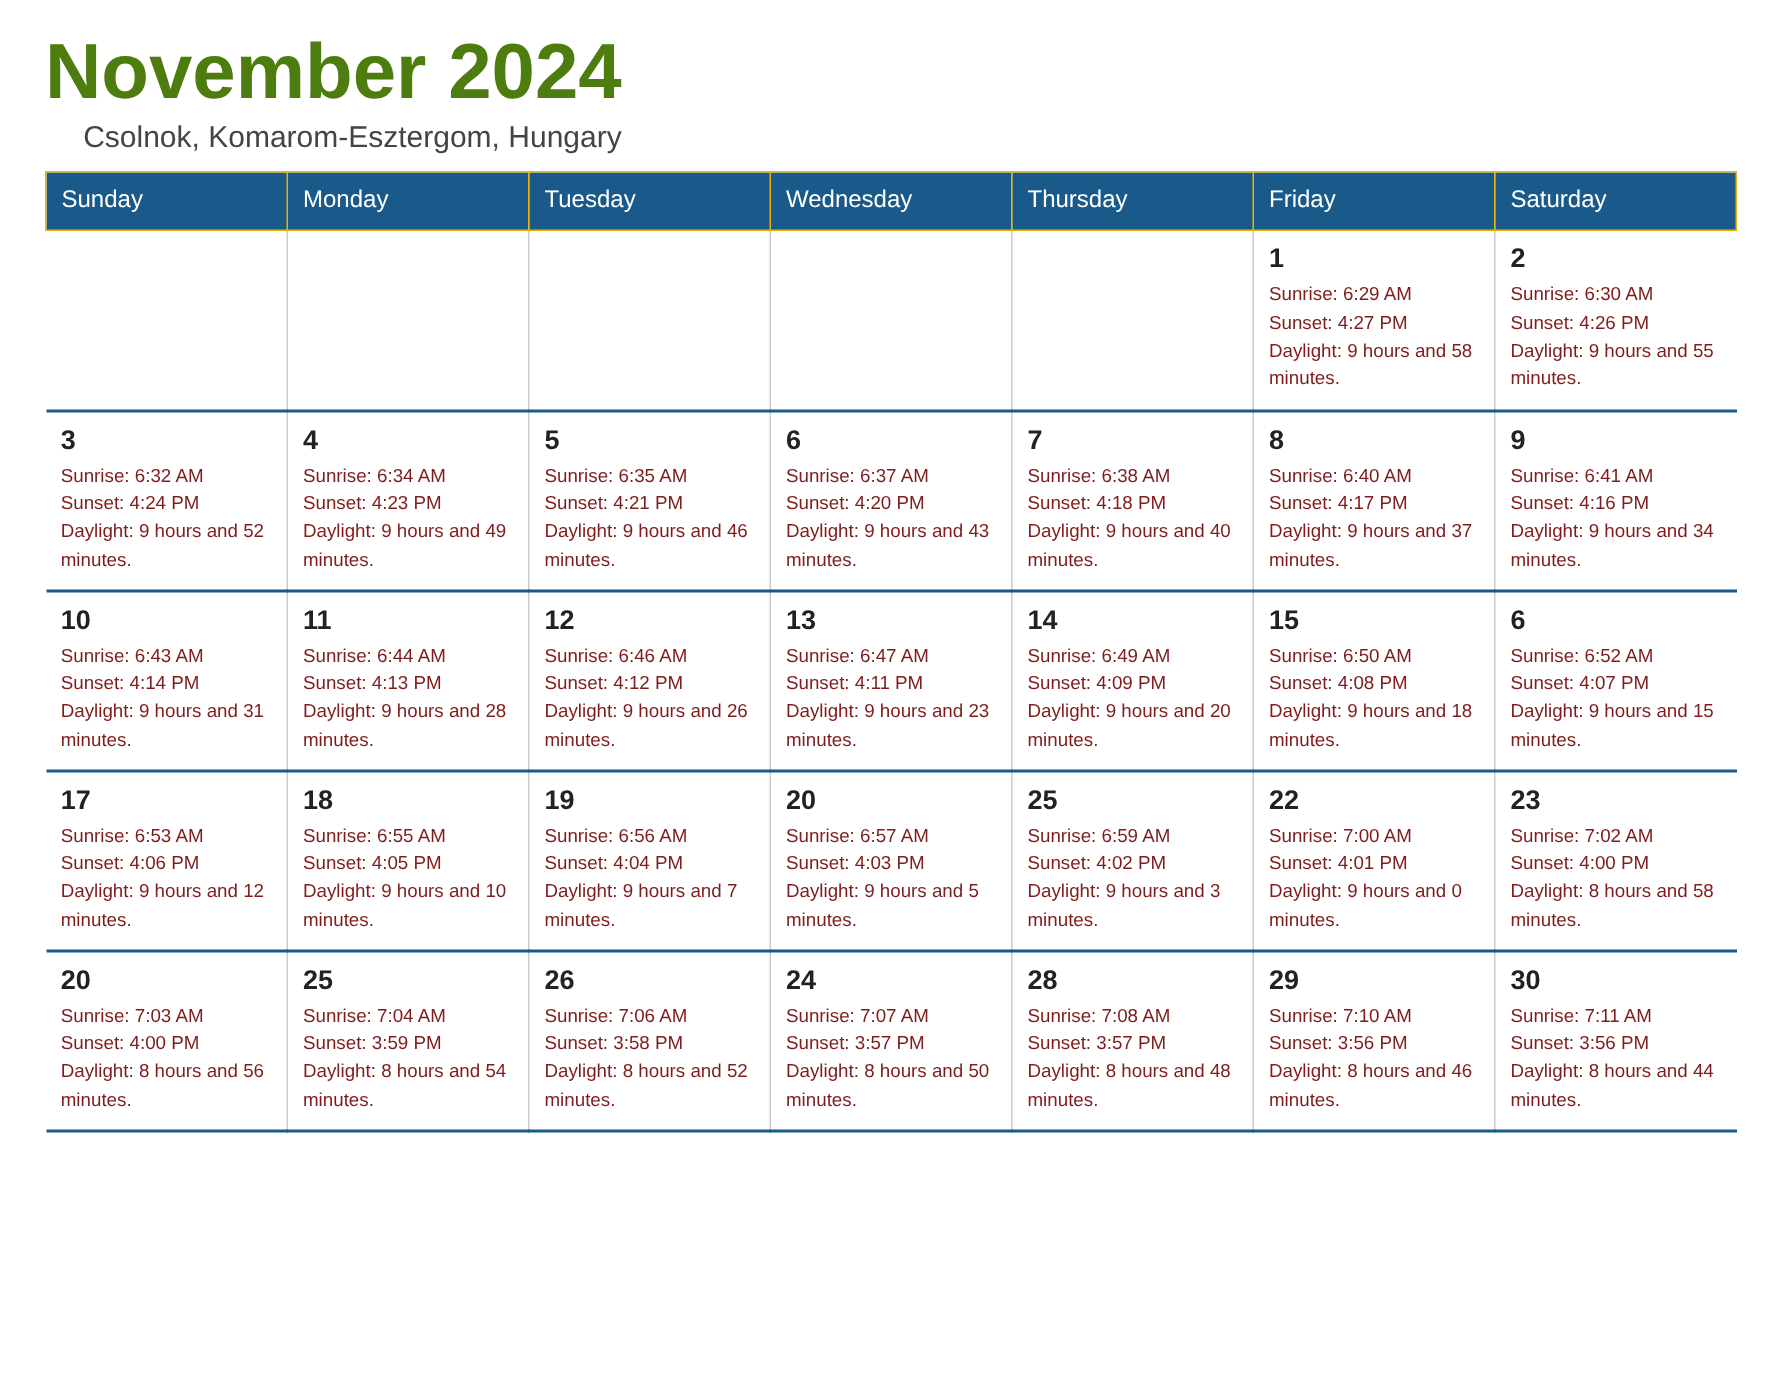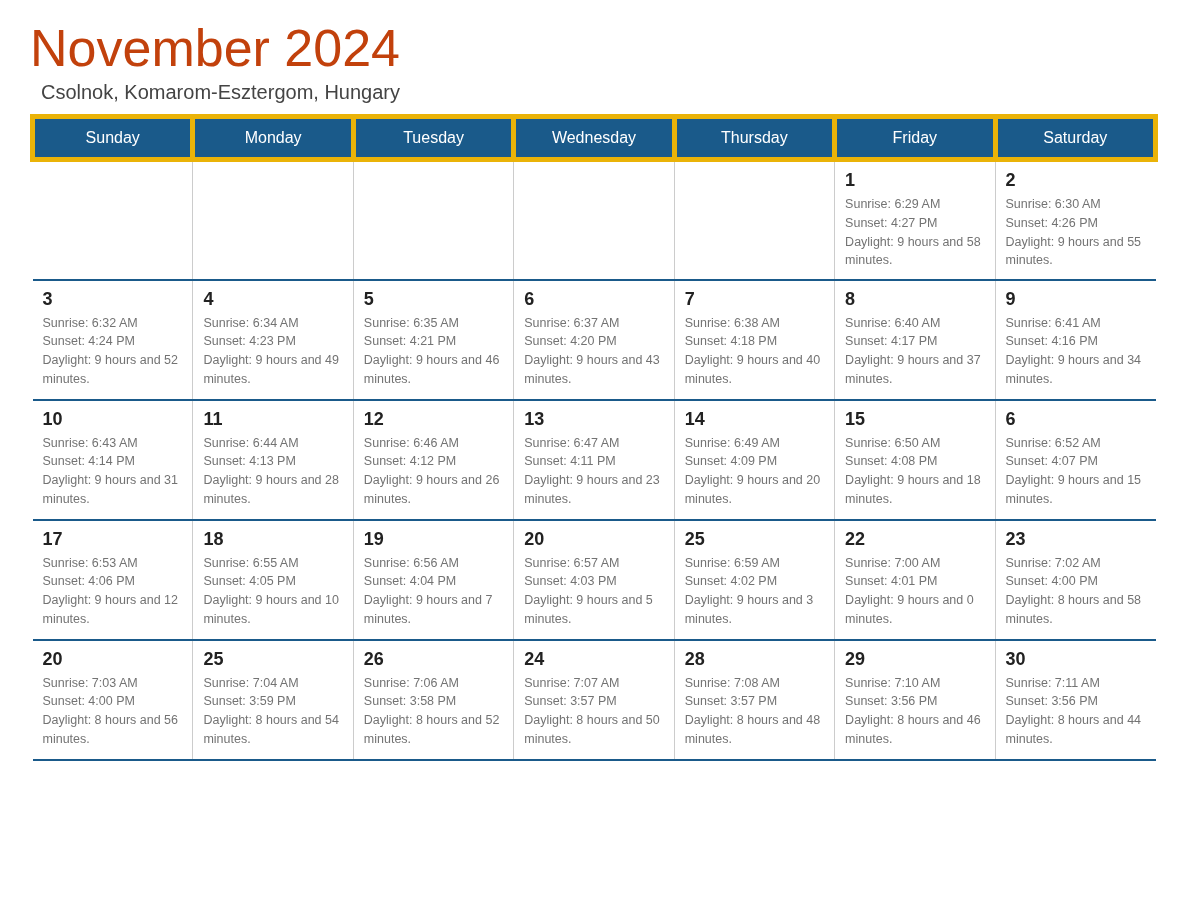--- a/index.html
+++ b/index.html
@@ -31,22 +31,22 @@
       font-size: 26px;
       font-weight: bold;
       color: #1a72bb;
       margin-left: 2px;
     }
     .title-area {
       text-align: right;
     }
     .month-title {
       font-size: 52px;
-      font-weight: normal;
-      color: #c2410c;
+      font-weight: bold;
+      color: #4d7c0f;
       line-height: 1.1;
       text-align: right;
     }
     .subtitle {
       font-size: 20px;
       color: #444;
       margin-top: 4px;
     }
     .calendar {
       width: 100%;
@@ -54,22 +54,22 @@
       margin-top: 10px;
     }
     .calendar thead tr {
       background-color: #1a5a8a;
     }
     .calendar thead th {
       color: #fff;
       font-size: 16px;
       font-weight: normal;
       padding: 10px 10px;
-      text-align: center;
-      border: 5px solid #eab308;
+      text-align: left;
+      border: 1px solid #eab308;
     }
     .calendar tbody tr {
       border-bottom: 2px solid #1a5a8a;
     }
     .calendar tbody td {
       vertical-align: top;
       padding: 8px 10px;
       font-size: 13px;
       color: #222;
       border-right: 1px solid #ccc;
@@ -82,21 +82,21 @@
     }
     .day-number {
       font-size: 18px;
       font-weight: bold;
       color: #222;
       display: block;
       margin-bottom: 4px;
     }
     .day-info {
       font-size: 12.5px;
-      color: #737373;
+      color: #7f1d1d;
       line-height: 1.5;
     }
     .empty-cell {
       background: #fff;
     }
     .logo-icon-wrap {
       display: flex;
       align-items: center;
     }
     .logo-arrow-svg {

